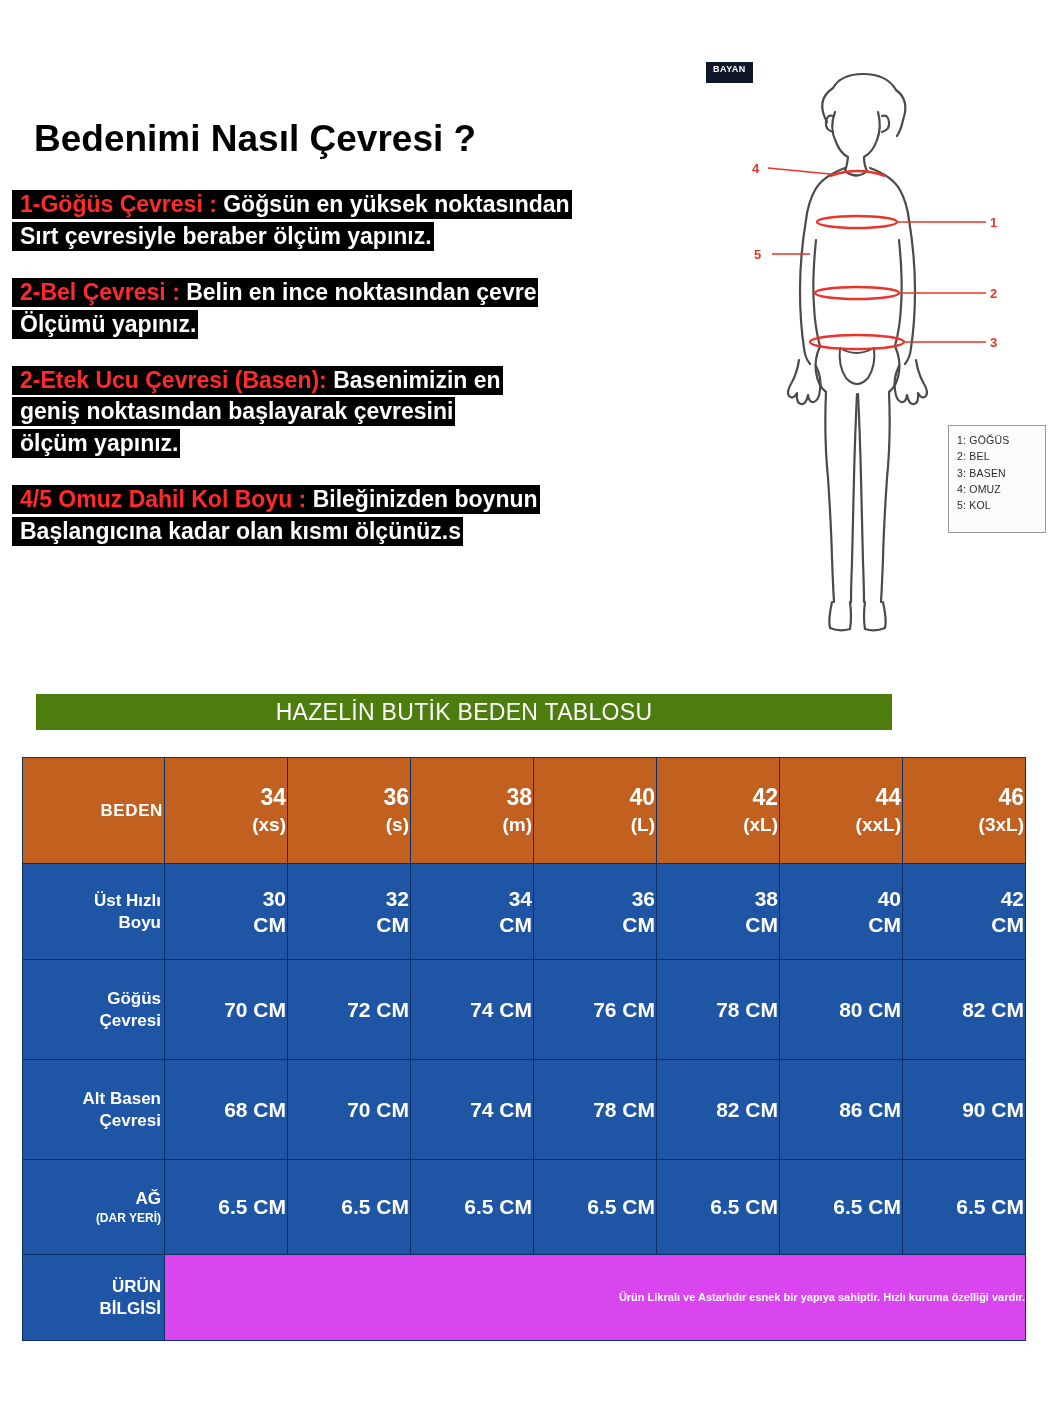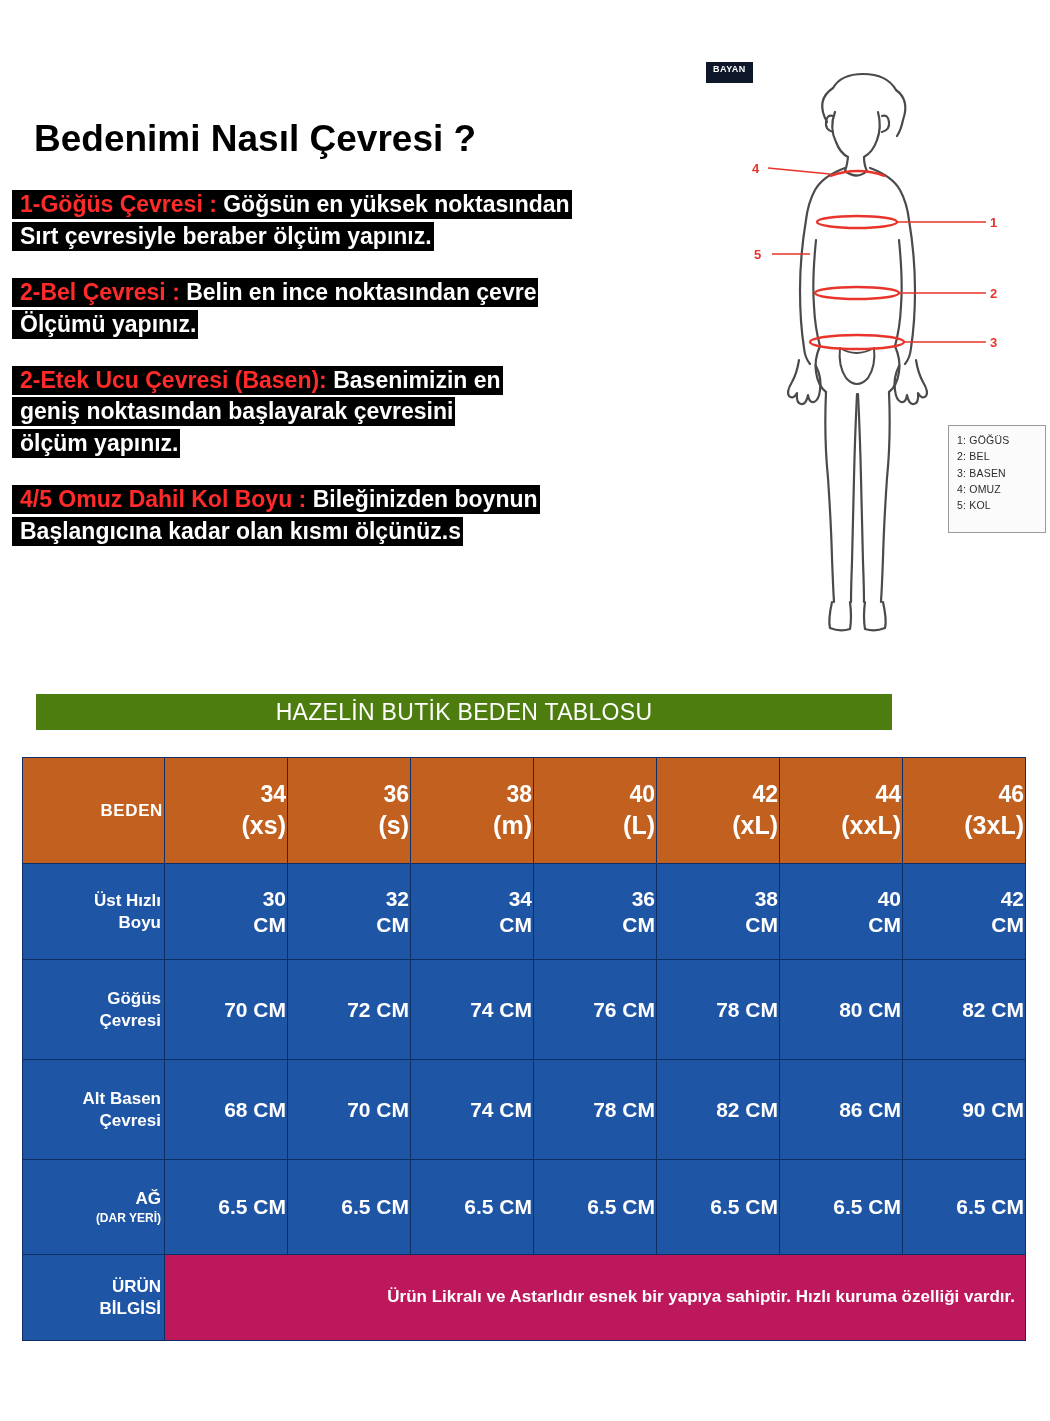--- a/index.html
+++ b/index.html
@@ -123,21 +123,21 @@
     font-weight: bold;
   }
   .hdr-cell {
     background: #c1601f;
     font-size: 23px;
     height: 103px;
     line-height: 1.12;
   }
   .hdr-cell .sub {
     display: block;
-    font-size: 25px;
+    font-size: 19px;
     font-weight: bold;
     margin-top: 3px;
   }
   .hdr-first {
     background: #c1601f;
     font-size: 17px;
     letter-spacing: .6px;
   }
   .row-label {
     background: #1f55a5;
@@ -157,23 +157,23 @@
   }
   .val-cell .cm {
     display: block;
     font-size: 21px;
   }
   .r-top { height: 96px; }
   .r-mid { height: 100px; }
   .r-ag  { height: 95px; }
   .r-info { height: 86px; }
   .info-cell {
-    background: #be185d;
-    font-size: 17px;
-    padding: 0 10px;
+    background: #d946ef;
+    font-size: 11px;
+    padding: 0 0;
     line-height: 1.3;
   }
   .col-first { width: 142px; }
 </style>
 </head>
 <body>
 
 <div class="page-title">Bedenimi Nasıl Çevresi ?</div>
 
 <div class="instructions">

